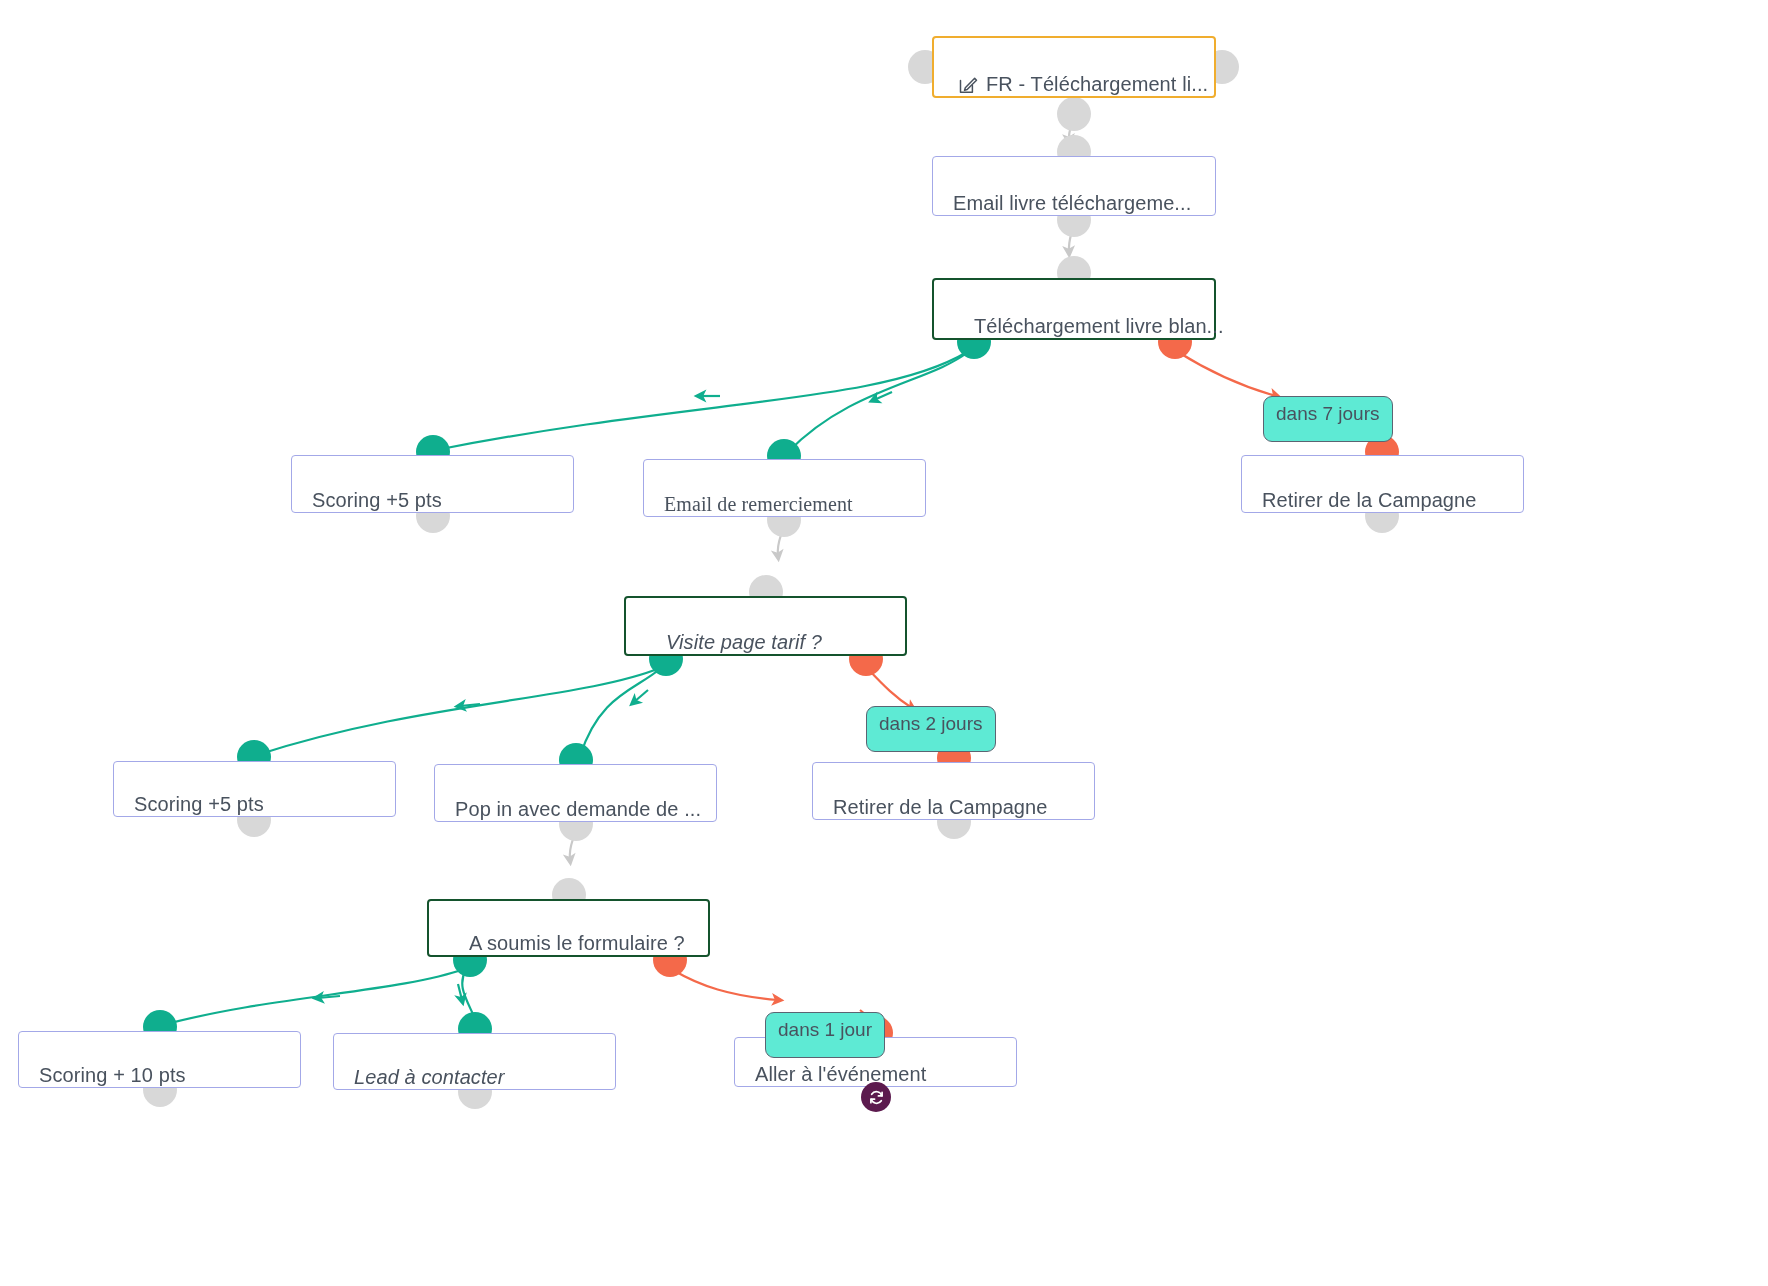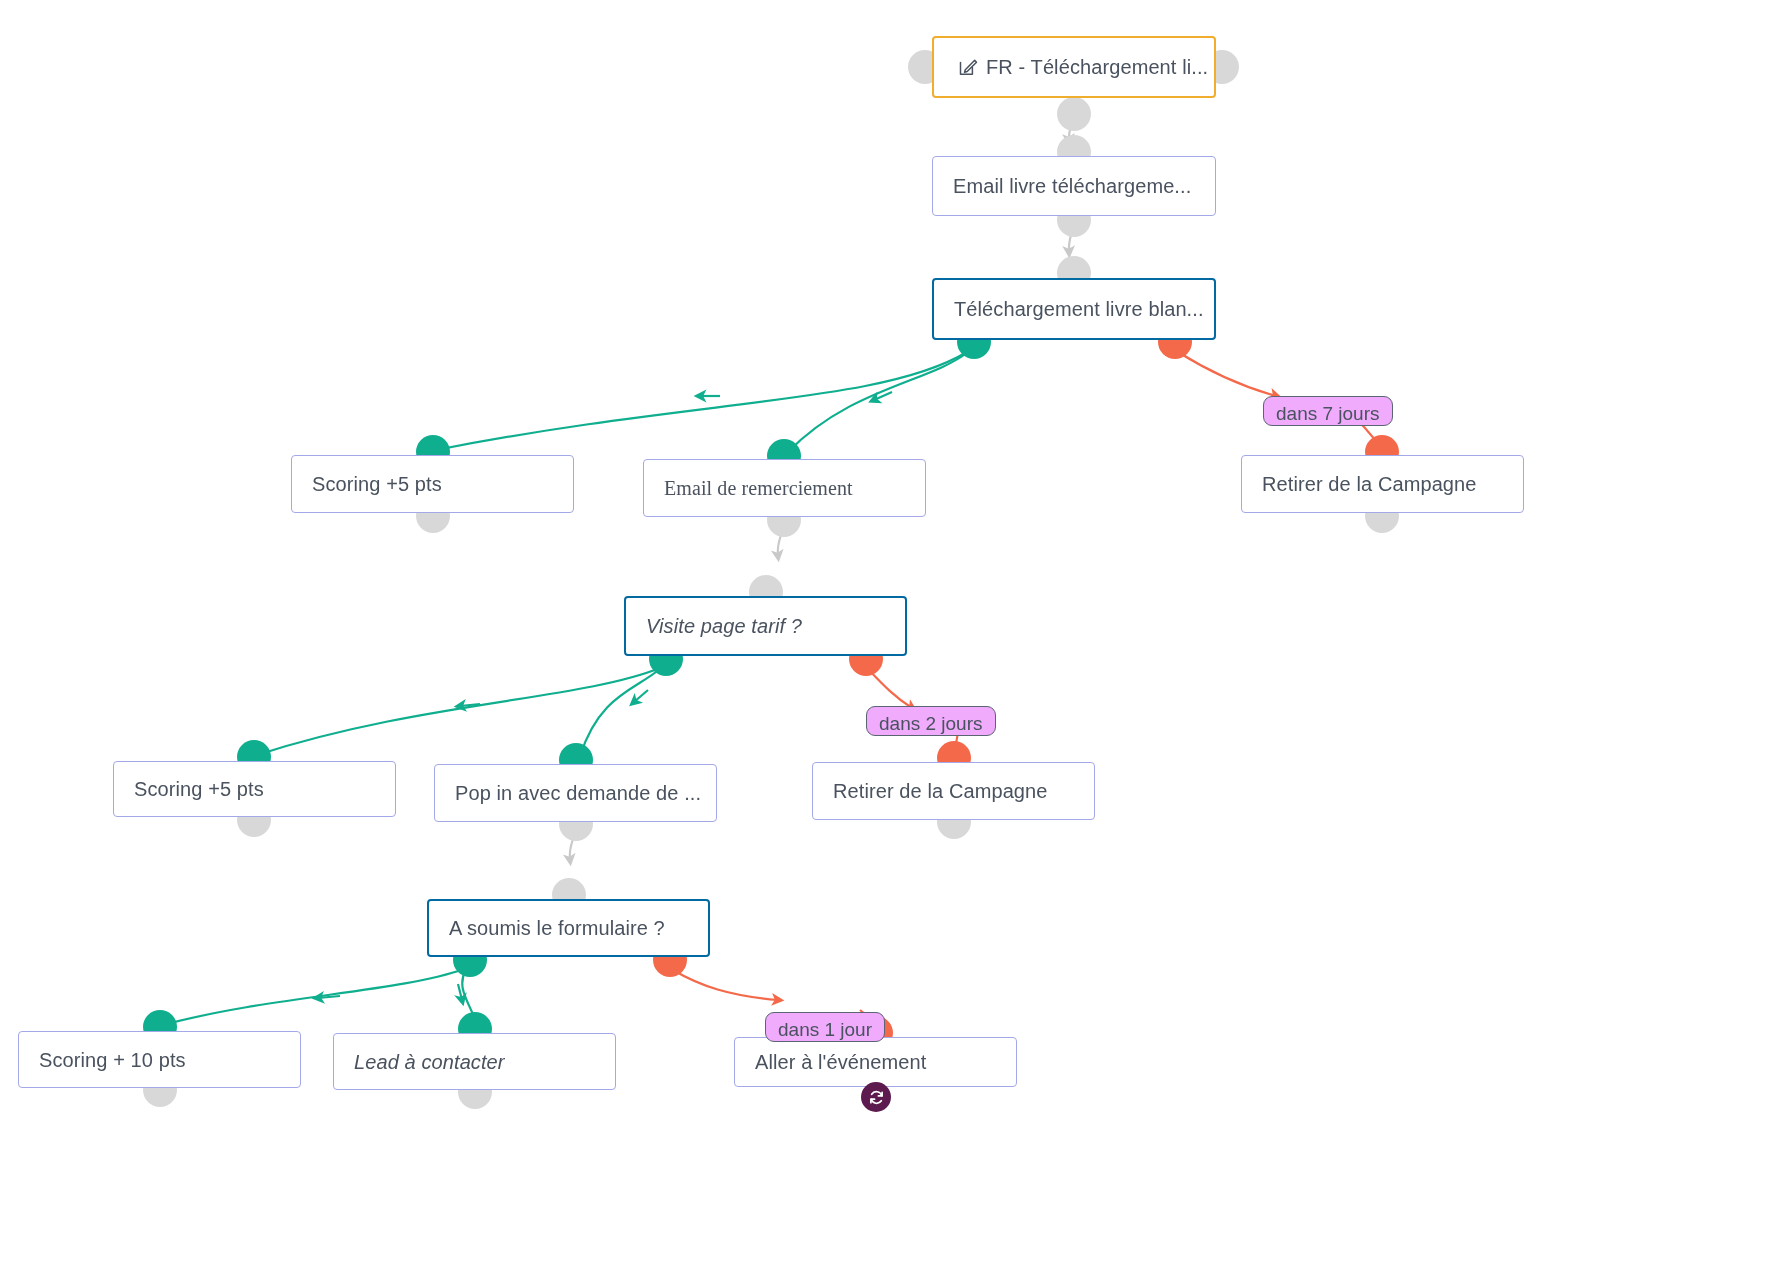--- a/index.html
+++ b/index.html
@@ -32,40 +32,41 @@
     z-index: 1;
   }
 
   
   .node {
     position: absolute;
     box-sizing: border-box;
     background: #ffffff;
     border-radius: 4px;
     display: flex;
-    align-items: center;
+    align-items: flex-end;
     z-index: 3;
   }
   .node-label {
     font-size: 20px;
     color: #49525e;
     white-space: nowrap;
     letter-spacing: 0.1px;
     padding-left: 20px;
     line-height: 1.2;
   }
 
   .node.kind-trigger {
     border: 2px solid #f0ad2e;
   }
   .node.kind-action {
     border: 1.6px solid #a3a8e8;
   }
   .node.kind-condition {
-    border: 2px solid #0369a1;
+    border: 2px solid #14532d;
+    padding-left: 20px;
   }
 
   .node.kind-trigger .node-label {
     padding-left: 8px;
   }
 
   
   .trigger-icon {
     margin-left: 22px;
     width: 22px;
@@ -91,24 +92,24 @@
 
   
   .port.top    { transform: translate(-50%, -50%); }
   .port.bottom { transform: translate(-50%, -50%); }
   .port.side   { transform: translate(-50%, -50%); }
 
   
   .delay-pill {
     position: absolute;
     box-sizing: border-box;
-    background: #f0abfc;
+    background: #5eead4;
     border: 1.6px solid #5b6472;
     border-radius: 9px;
-    padding: 7px 12px 0 12px;
+    padding: 7px 12px 16px 12px;
     font-size: 19px;
     color: #49525e;
     white-space: nowrap;
     z-index: 4;
     line-height: 1.1;
   }
 
   
   .recurring-badge {
     position: absolute;

